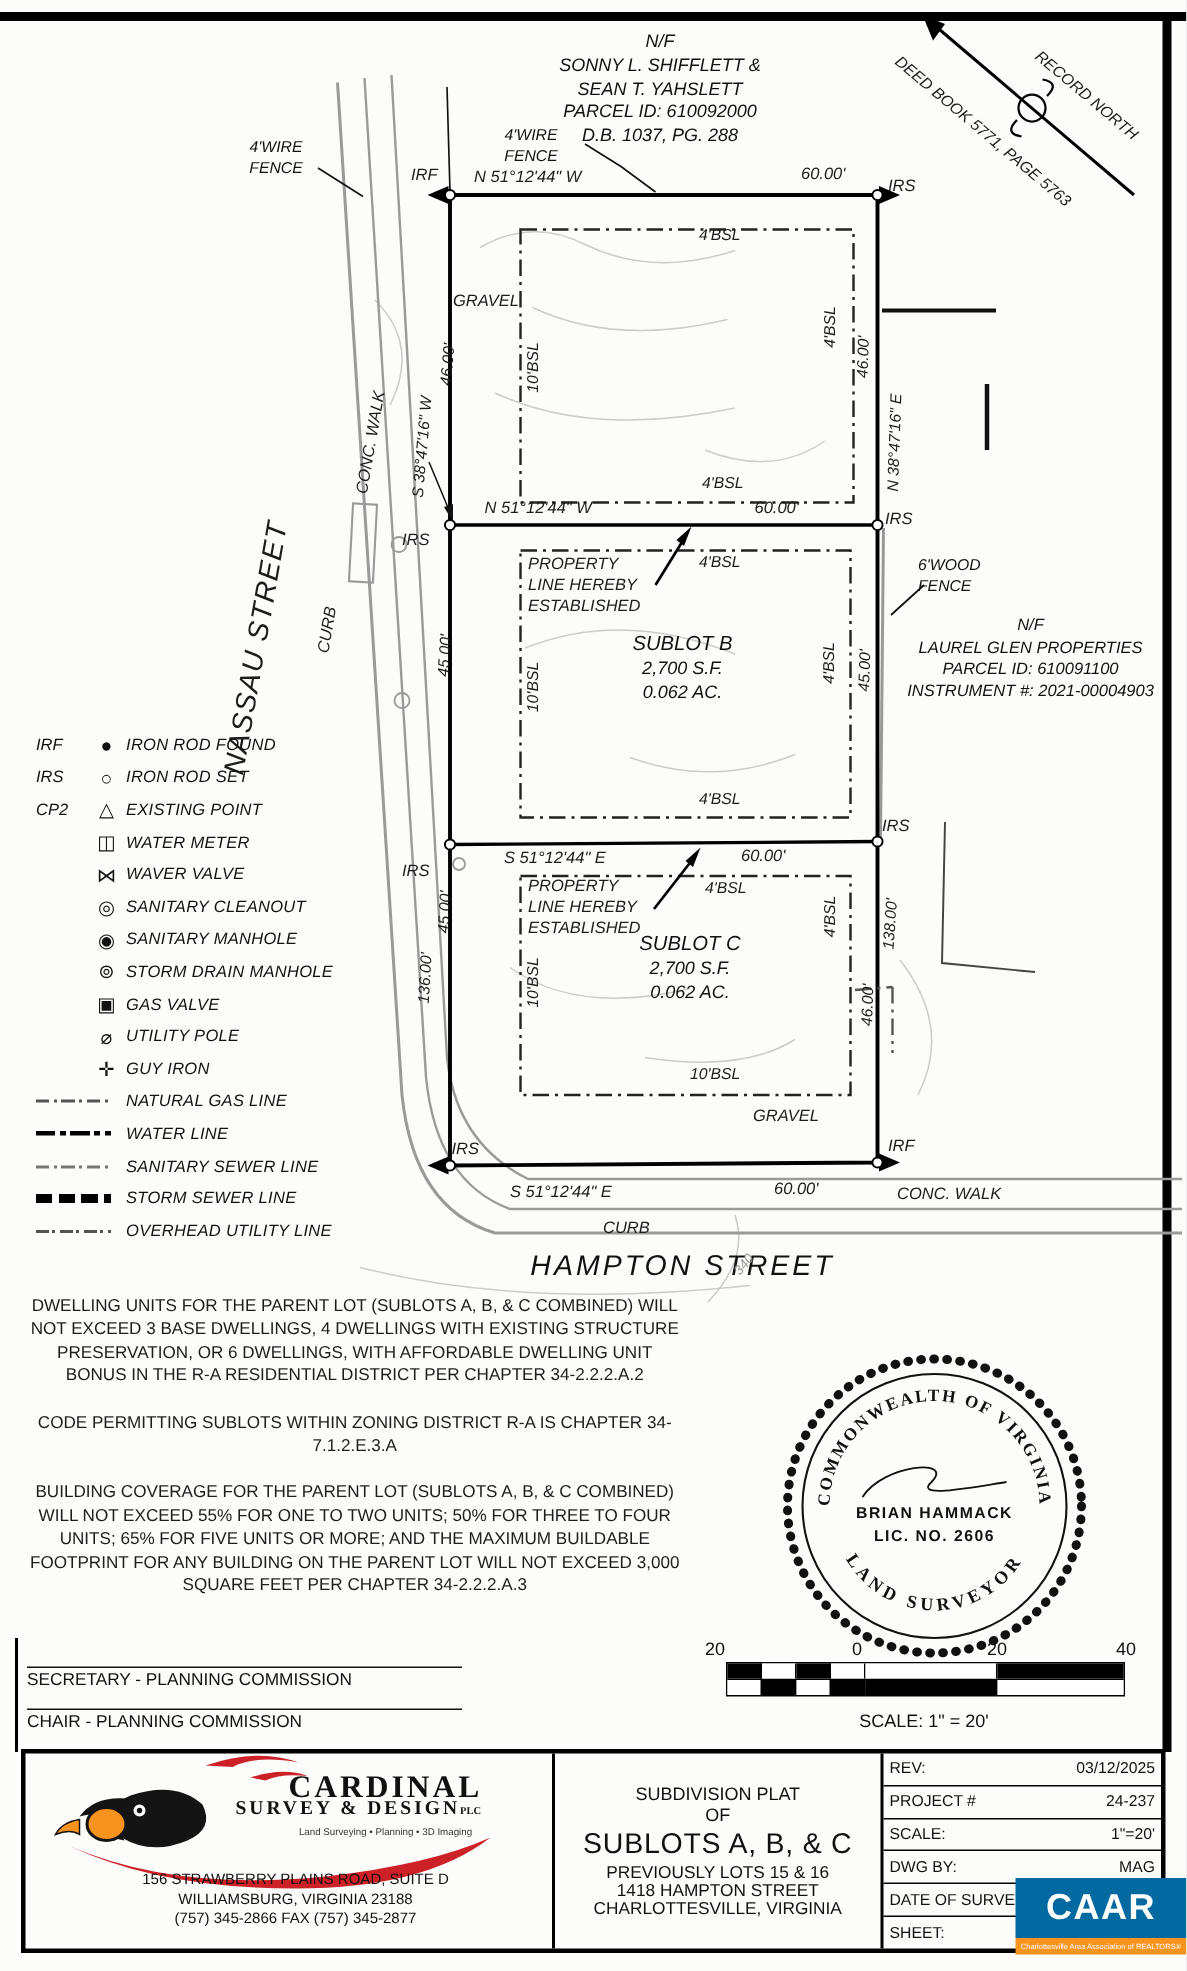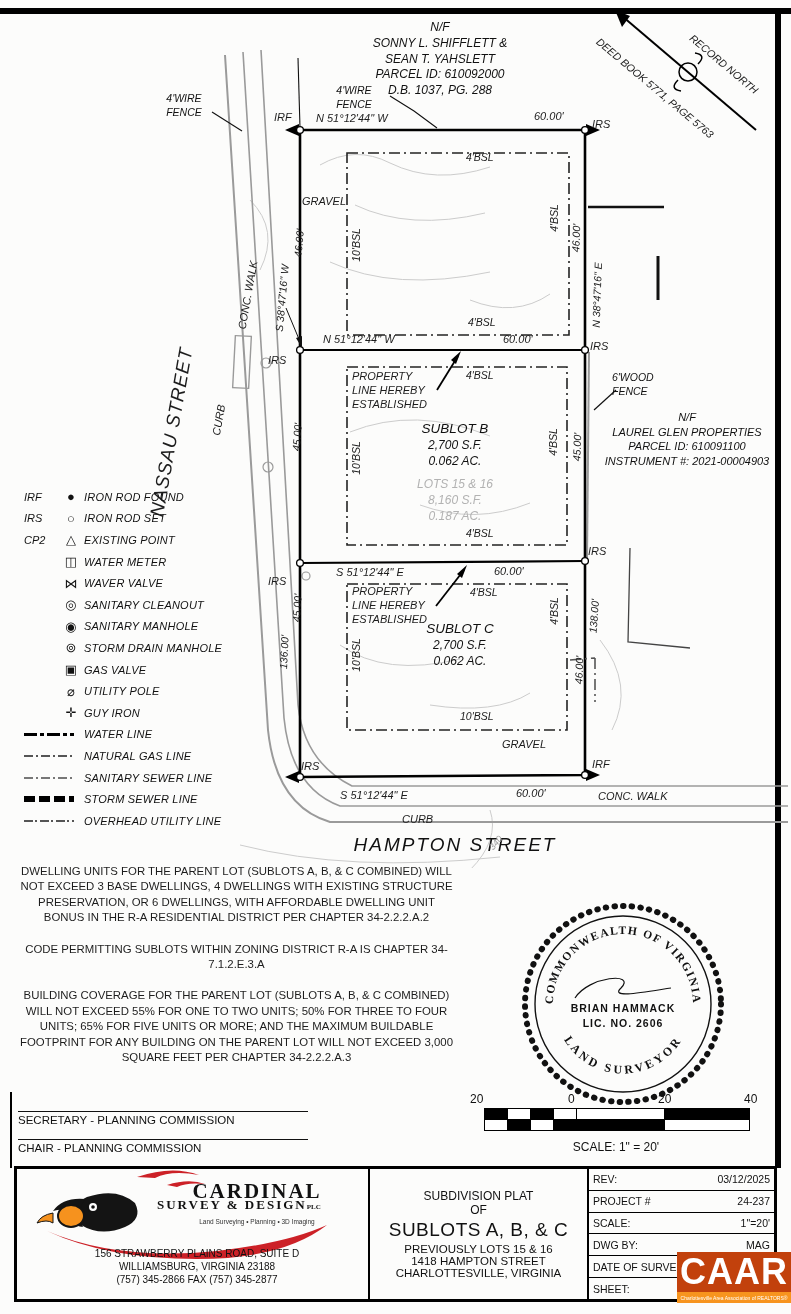--- a/index.html
+++ b/index.html
@@ -55,22 +55,22 @@
   #firm-name1{position:absolute;left:140px;top:10px;width:200px;text-align:center;
       font-family:"Liberation Serif",serif;font-weight:bold;font-size:21px;letter-spacing:2px;}
   #firm-name2{position:absolute;left:140px;top:28px;width:200px;
       font-family:"Liberation Serif",serif;font-weight:bold;font-size:13px;letter-spacing:2px;}
   #firm-name2 .plc{font-size:7px;letter-spacing:0;}
   #firm-tag{position:absolute;left:140px;top:49px;width:200px;text-align:center;font-size:6.5px;color:#333;}
   #firm-addr{position:absolute;left:20px;top:78px;width:320px;text-align:center;
       font-size:10px;line-height:13px;}
   
   #caar{position:absolute;left:677px;top:1252px;width:114px;}
-  #caar-blue{background:#c2410c;height:40px;display:flex;align-items:center;justify-content:center;
-      color:#fff;font-weight:bold;font-size:36px;letter-spacing:1px;}
+  #caar-blue{background:#0369a1;height:40px;display:flex;align-items:center;justify-content:center;
+      color:#fff;font-weight:bold;font-size:24px;letter-spacing:1px;}
   #caar-orange{background:#f7941e;height:11px;display:flex;align-items:center;justify-content:center;
       color:#fff;font-size:5px;white-space:nowrap;overflow:hidden;}
 </style>
 </head>
 <body>
 
 <div id="page">
 
   <div class="bar" style="left:0;top:8px;width:791px;height:6px;"></div>
   <div class="bar" style="left:775px;top:8px;width:6px;height:1160px;"></div>
@@ -207,25 +207,20 @@
     <div>PROPERTY</div>
     <div>LINE HEREBY</div>
     <div>ESTABLISHED</div>
   </div>
   <div class="lbl" style="left:466px;top:369px;font-size:10.5px;">4'BSL</div>
   <div class="blk" style="left:385px;top:420px;width:140px;">
     <div style="font-size:13.5px;">SUBLOT B</div>
     <div style="font-size:12px;">2,700 S.F.</div>
     <div style="font-size:12px;">0.062 AC.</div>
   </div>
-  <div class="blk gray" style="left:380px;top:477px;width:150px;font-size:12px;">
-    <div>LOTS 15 &amp; 16</div>
-    <div>8,160 S.F.</div>
-    <div>0.187 AC.</div>
-  </div>
   <div class="lbl" style="left:466px;top:527px;font-size:10.5px;">4'BSL</div>
   <div class="lbl c" style="left:356px;top:458px;font-size:10.5px;transform:translate(-50%,-50%) rotate(-90deg);">10'BSL</div>
   <div class="lbl c" style="left:553px;top:442px;font-size:10.5px;transform:translate(-50%,-50%) rotate(-90deg);">4'BSL</div>
   <div class="lbl c" style="left:297px;top:437px;font-size:10.5px;transform:translate(-50%,-50%) rotate(-86deg);">45.00'</div>
   <div class="lbl c" style="left:577px;top:447px;font-size:10.5px;transform:translate(-50%,-50%) rotate(-88deg);">45.00'</div>
 
   <div class="lbl" style="left:268px;top:575px;">IRS</div>
   <div class="lbl" style="left:336px;top:566px;">S 51°12'44" E</div>
   <div class="lbl" style="left:494px;top:565px;">60.00'</div>
   <div class="lbl" style="left:588px;top:545px;">IRS</div>
@@ -324,26 +319,26 @@
         <span class="lpfx"></span>
         <span class="lsym">⌀</span>
         <span class="llab">UTILITY POLE</span>
       </div>
     <div class="lrow">
         <span class="lpfx"></span>
         <span class="lsym">✛</span>
         <span class="llab">GUY IRON</span>
       </div>
     <div class="lrow">
+        <span class="lline ln-gas"></span>
+        <span class="llab">NATURAL GAS LINE</span>
+      </div>
+    <div class="lrow">
         <span class="lline ln-water"></span>
         <span class="llab">WATER LINE</span>
-      </div>
-    <div class="lrow">
-        <span class="lline ln-gas"></span>
-        <span class="llab">NATURAL GAS LINE</span>
       </div>
     <div class="lrow">
         <span class="lline ln-sewer"></span>
         <span class="llab">SANITARY SEWER LINE</span>
       </div>
     <div class="lrow">
         <span class="lline ln-storm"></span>
         <span class="llab">STORM SEWER LINE</span>
       </div>
     <div class="lrow">

